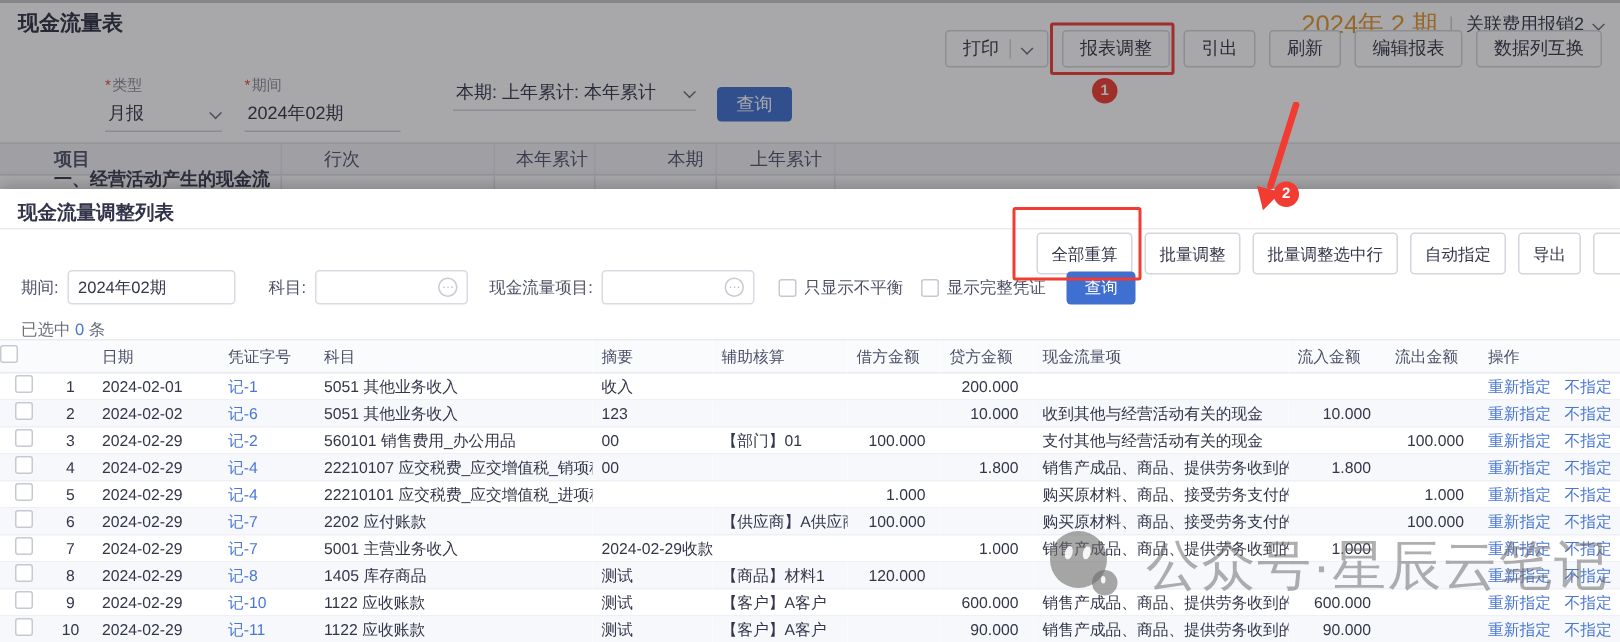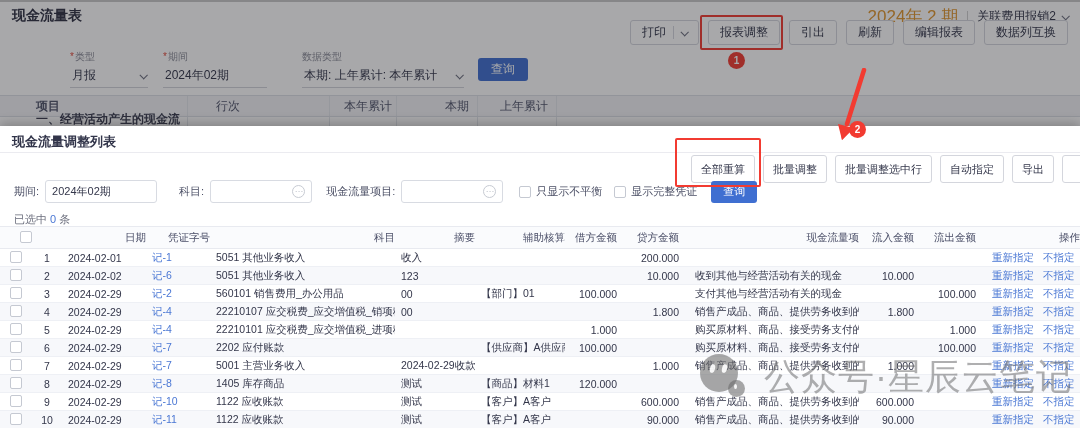--- a/index.html
+++ b/index.html
@@ -50,21 +50,21 @@
   .m-filters { position:absolute; top:54px; left:14px; right:0; display:flex; align-items:center; font-size:11px; color:#4c5066; }
   .inp { height:23px; border:1px solid #d8dbe2; border-radius:3px; background:#fff; font-size:11px; color:#33364a; display:flex; align-items:center; padding:0 6px; justify-content:space-between; }
   .lookup { width:13px; height:13px; border:1px solid #c7cbd3; border-radius:50%; color:#b9bdc6; font-size:8px; line-height:11px; text-align:center; flex:0 0 auto; }
   .checkbox { display:inline-block; width:12px; height:12px; border:1px solid #c5c9d2; border-radius:2px; background:#fff; flex:0 0 auto; }
   .cbx-group { display:flex; align-items:center; gap:5px; }
   .m-query { background:#3f6fd1; color:#fff; border:none; border-radius:3px; font-size:11px; padding:0 12px; height:22px; cursor:pointer; }
   .m-selected { position:absolute; top:86px; left:14px; font-size:11px; color:#6a6d7c; }
   .m-selected b { color:#4a77d4; font-weight:400; margin:0 3px; }
 
   table.adj { position:absolute; top:100px; left:0; width:1080px; border-collapse:collapse; table-layout:fixed; font-size:10.5px; }
-  table.adj th { height:22px; background:#fafbfd; color:#4b4f68; font-weight:500; border-top:1px solid #e8eaf0; border-bottom:1px solid #e8eaf0; text-align:right; padding:0 0 0 6px; white-space:nowrap; overflow:hidden; }
+  table.adj th { height:22px; background:#fafbfd; color:#4b4f68; font-weight:500; border-top:1px solid #e8eaf0; border-bottom:1px solid #e8eaf0; text-align:left; padding:0 0 0 6px; white-space:nowrap; overflow:hidden; }
   table.adj td { height:18px; border-bottom:1px solid #eef0f5; color:#33364a; padding:0 0 0 6px; white-space:nowrap; overflow:hidden; }
   table.adj tbody tr:nth-child(even) td { background:#f7f8fb; }
   th.c-num, td.c-num { text-align:right; padding-right:10px !important; }
   th.c-sel, td.c-sel { text-align:center; padding-left:0 !important; }
   td.c-idx, th.c-idx { text-align:center; padding-left:0 !important; color:#55596e; }
   .link { color:#4a77d4; text-decoration:none; cursor:pointer; }
   td.c-ops .link { margin-right:9px; }
 
   
   .watermark { position:absolute; left:700px; top:352px; z-index:40; display:flex; align-items:center; gap:16px; pointer-events:none; }
@@ -124,21 +124,20 @@
           <span class="chev"></span>
         </div>
       </div>
       <div class="field" style="left:155px;width:104px;">
         <div class="f-label"><span class="req">*</span><span>期间</span></div>
         <div class="f-value">
           <span>2024年02期</span>
         </div>
       </div>
       <div class="field" style="left:294px;width:162px;">
-        <div class="f-label">数据类型</div>
         <div class="f-value">
           <span>本期: 上年累计: 本年累计</span>
           <span class="chev"></span>
         </div>
       </div>
       <button class="query-btn" style="left:470px;top:10px;">查询</button>
     </div>
 
     <div class="bp-table">
       <div class="bp-thead">

